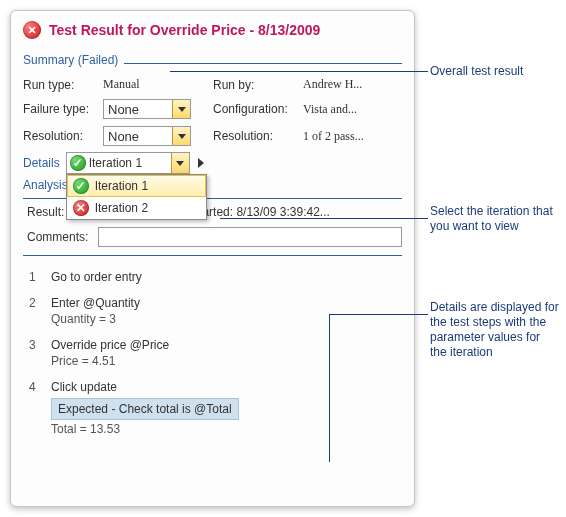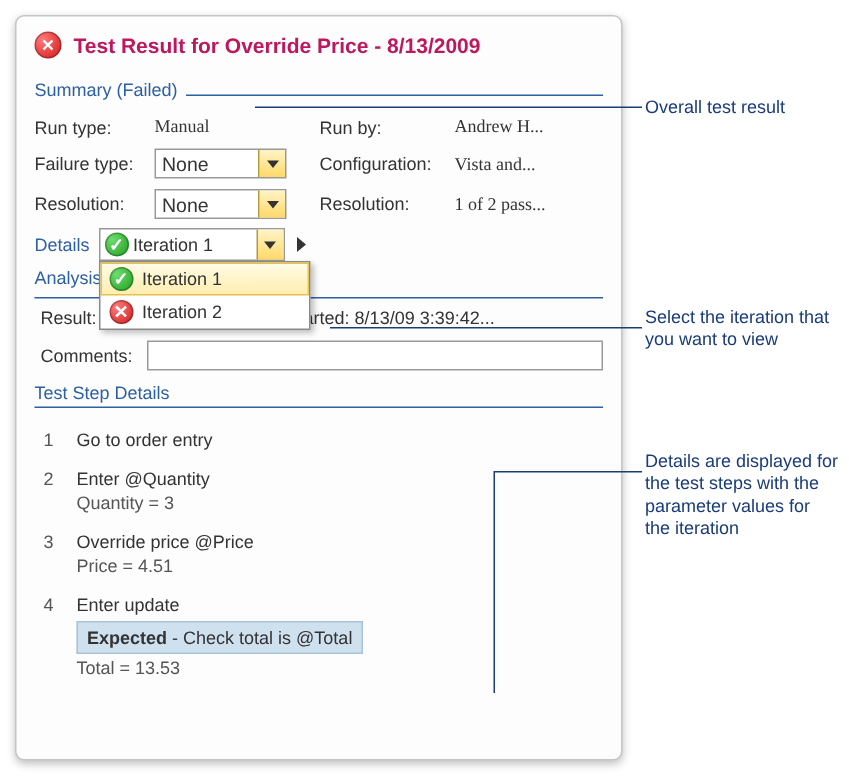--- a/index.html
+++ b/index.html
@@ -157,21 +157,21 @@
   }
   .steps li {
     padding: 6px 6px 6px 6px;
     display:flex;
     gap: 10px;
     align-items:flex-start;
   }
   .step-num { width: 12px; color:#555; }
   .step-body .sub { color:#555; margin-top:2px; }
   .step-exp { background: #cfe0ef; border: 1px solid #a8c2da; padding: 3px 6px; margin-top:4px; }
-  .step-exp b { font-weight: bold; }
+  .step-exp b { font-weight: normal; }
   .expected-wrap {  }
   .callout {
     position: absolute;
     font-size: 12px;
     color: #1a3c7a;
     line-height: 1.25;
   }
   .lead-line {
     position: absolute;
     background: #1a3c7a;
@@ -260,21 +260,20 @@
         <span>Date started:</span>
         <span>8/13/09 3:39:42...</span>
       </span>
     </div>
 
     <div class="comments-row">
       <span>Comments:</span>
       <div class="text-input" value=""></div>
     </div>
 
-    <div class="section-label">Test Step Details</div>
     <div class="section-rule"></div>
 
     <ul class="steps">
       <li>
         <span class="step-num">1</span>
         <div class="step-body">
           <div>Go to order entry</div>
         </div>
       </li>
       <li>
@@ -287,21 +286,21 @@
       <li>
         <span class="step-num">3</span>
         <div class="step-body">
           <div>Override price @Price</div>
           <div class="sub">Price = 4.51</div>
         </div>
       </li>
       <li>
         <span class="step-num">4</span>
         <div class="step-body expected-wrap">
-          <div>Enter update</div>
+          <div>Click update</div>
           <div class="step-exp">
             <b>Expected</b><span> - Check total is @Total</span>
           </div>
           <div class="sub">Total = 13.53</div>
         </div>
       </li>
     </ul>
 
   </div>
 

